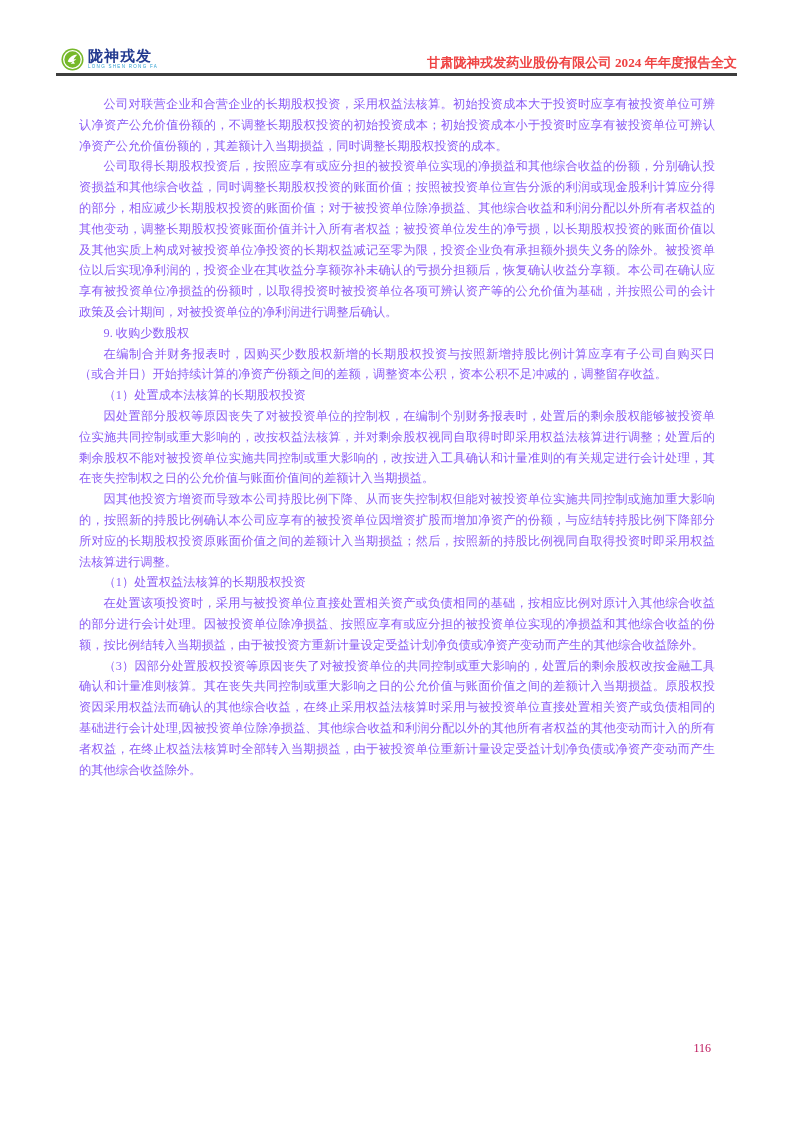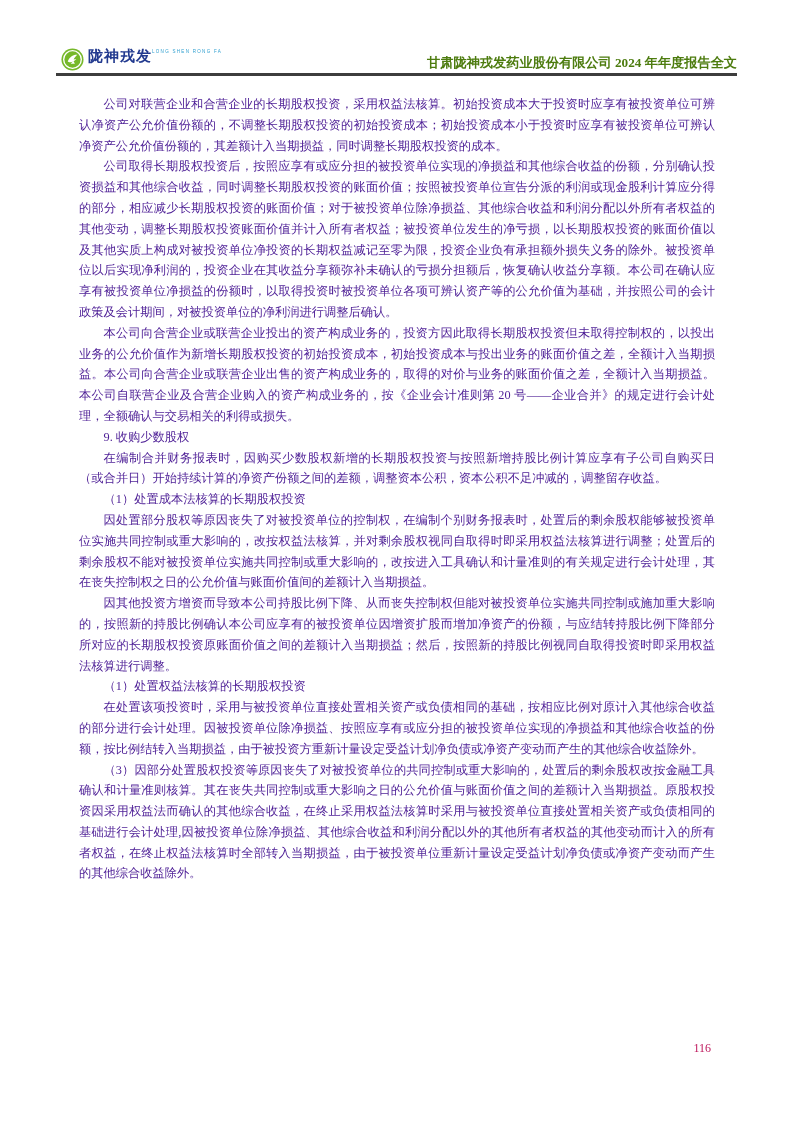--- a/index.html
+++ b/index.html
@@ -16,21 +16,21 @@
   
   .logo {
     position: absolute;
     left: 61px;
     top: 48px;
     display: flex;
     align-items: flex-start;
     gap: 4px;
   }
   .logo-circle { width: 23px; height: 23px; display: block; }
-  .logo-text { display: flex; flex-direction: row; line-height: 1; }
+  .logo-text { display: flex; flex-direction: column; line-height: 1; }
   .logo-cn {
     font-family: "Liberation Sans", "DejaVu Sans", sans-serif;
     font-weight: bold;
     font-size: 15px;
     letter-spacing: 1px;
     color: #223a8f;
   }
   .logo-en {
     font-family: "Liberation Sans", "DejaVu Sans", sans-serif;
     font-size: 4.5px;
@@ -38,41 +38,41 @@
     color: #2f9fd0;
     margin-top: 2px;
     white-space: nowrap;
   }
   .header-title {
     position: absolute;
     top: 54px;
     right: 56px;
     font-size: 13.2px;
     font-weight: 600;
-    color: #4d7c0f;
+    color: #ef4444;
     white-space: nowrap;
   }
   .header-rule {
     position: absolute;
     left: 56px;
     top: 73px;
     width: 681px;
     height: 2.6px;
     background: #3d3d3d;
   }
 
   
   .doc-body {
     position: absolute;
     left: 79px;
     top: 94px;
     width: 636px;
     font-size: 12.25px;
     line-height: 20.8px;
-    color: #4c1d95;
+    color: #8b5cf6;
     text-align: justify;
   }
   .doc-body p {
     margin: 0;
     padding: 0;
     text-indent: 2em;
   }
 
   
   .page-number {
@@ -104,21 +104,20 @@
       </span>
     </div>
     <div class="header-title">甘肃陇神戎发药业股份有限公司 2024 年年度报告全文</div>
   </header>
 
   <div class="header-rule"></div>
 
   <main class="doc-body">
     <p>公司对联营企业和合营企业的长期股权投资，采用权益法核算。初始投资成本大于投资时应享有被投资单位可辨认净资产公允价值份额的，不调整长期股权投资的初始投资成本；初始投资成本小于投资时应享有被投资单位可辨认净资产公允价值份额的，其差额计入当期损益，同时调整长期股权投资的成本。</p>
     <p>公司取得长期股权投资后，按照应享有或应分担的被投资单位实现的净损益和其他综合收益的份额，分别确认投资损益和其他综合收益，同时调整长期股权投资的账面价值；按照被投资单位宣告分派的利润或现金股利计算应分得的部分，相应减少长期股权投资的账面价值；对于被投资单位除净损益、其他综合收益和利润分配以外所有者权益的其他变动，调整长期股权投资账面价值并计入所有者权益；被投资单位发生的净亏损，以长期股权投资的账面价值以及其他实质上构成对被投资单位净投资的长期权益减记至零为限，投资企业负有承担额外损失义务的除外。被投资单位以后实现净利润的，投资企业在其收益分享额弥补未确认的亏损分担额后，恢复确认收益分享额。本公司在确认应享有被投资单位净损益的份额时，以取得投资时被投资单位各项可辨认资产等的公允价值为基础，并按照公司的会计政策及会计期间，对被投资单位的净利润进行调整后确认。</p>
-    <p>本公司向合营企业或联营企业投出的资产构成业务的，投资方因此取得长期股权投资但未取得控制权的，以投出业务的公允价值作为新增长期股权投资的初始投资成本，初始投资成本与投出业务的账面价值之差，全额计入当期损益。本公司向合营企业或联营企业出售的资产构成业务的，取得的对价与业务的账面价值之差，全额计入当期损益。本公司自联营企业及合营企业购入的资产构成业务的，按《企业会计准则第 20 号——企业合并》的规定进行会计处理，全额确认与交易相关的利得或损失。</p>
     <p>9. 收购少数股权</p>
     <p>在编制合并财务报表时，因购买少数股权新增的长期股权投资与按照新增持股比例计算应享有子公司自购买日（或合并日）开始持续计算的净资产份额之间的差额，调整资本公积，资本公积不足冲减的，调整留存收益。</p>
     <p>（1）处置成本法核算的长期股权投资</p>
     <p>因处置部分股权等原因丧失了对被投资单位的控制权，在编制个别财务报表时，处置后的剩余股权能够被投资单位实施共同控制或重大影响的，改按权益法核算，并对剩余股权视同自取得时即采用权益法核算进行调整；处置后的剩余股权不能对被投资单位实施共同控制或重大影响的，改按进入工具确认和计量准则的有关规定进行会计处理，其在丧失控制权之日的公允价值与账面价值间的差额计入当期损益。</p>
     <p>因其他投资方增资而导致本公司持股比例下降、从而丧失控制权但能对被投资单位实施共同控制或施加重大影响的，按照新的持股比例确认本公司应享有的被投资单位因增资扩股而增加净资产的份额，与应结转持股比例下降部分所对应的长期股权投资原账面价值之间的差额计入当期损益；然后，按照新的持股比例视同自取得投资时即采用权益法核算进行调整。</p>
     <p>（1）处置权益法核算的长期股权投资</p>
     <p>在处置该项投资时，采用与被投资单位直接处置相关资产或负债相同的基础，按相应比例对原计入其他综合收益的部分进行会计处理。因被投资单位除净损益、按照应享有或应分担的被投资单位实现的净损益和其他综合收益的份额，按比例结转入当期损益，由于被投资方重新计量设定受益计划净负债或净资产变动而产生的其他综合收益除外。</p>
     <p>（3）因部分处置股权投资等原因丧失了对被投资单位的共同控制或重大影响的，处置后的剩余股权改按金融工具确认和计量准则核算。其在丧失共同控制或重大影响之日的公允价值与账面价值之间的差额计入当期损益。原股权投资因采用权益法而确认的其他综合收益，在终止采用权益法核算时采用与被投资单位直接处置相关资产或负债相同的基础进行会计处理,因被投资单位除净损益、其他综合收益和利润分配以外的其他所有者权益的其他变动而计入的所有者权益，在终止权益法核算时全部转入当期损益，由于被投资单位重新计量设定受益计划净负债或净资产变动而产生的其他综合收益除外。</p>
   </main>
 

